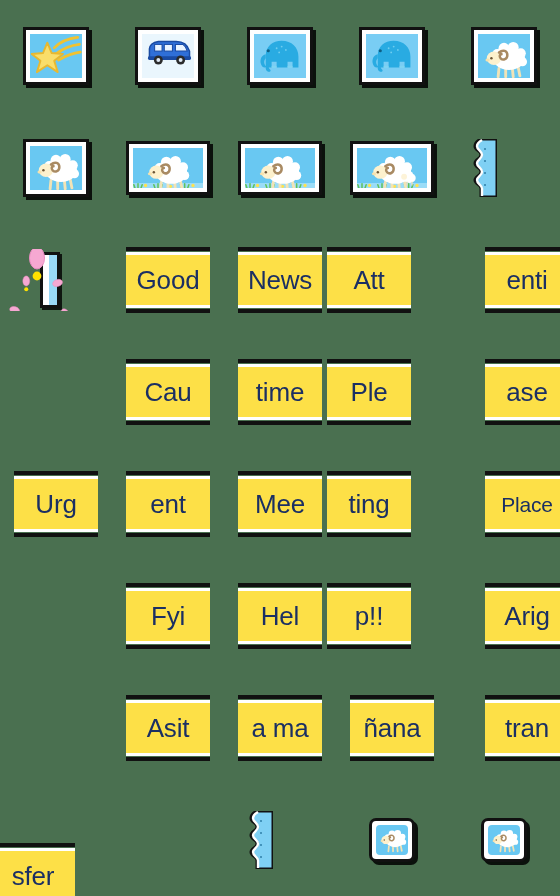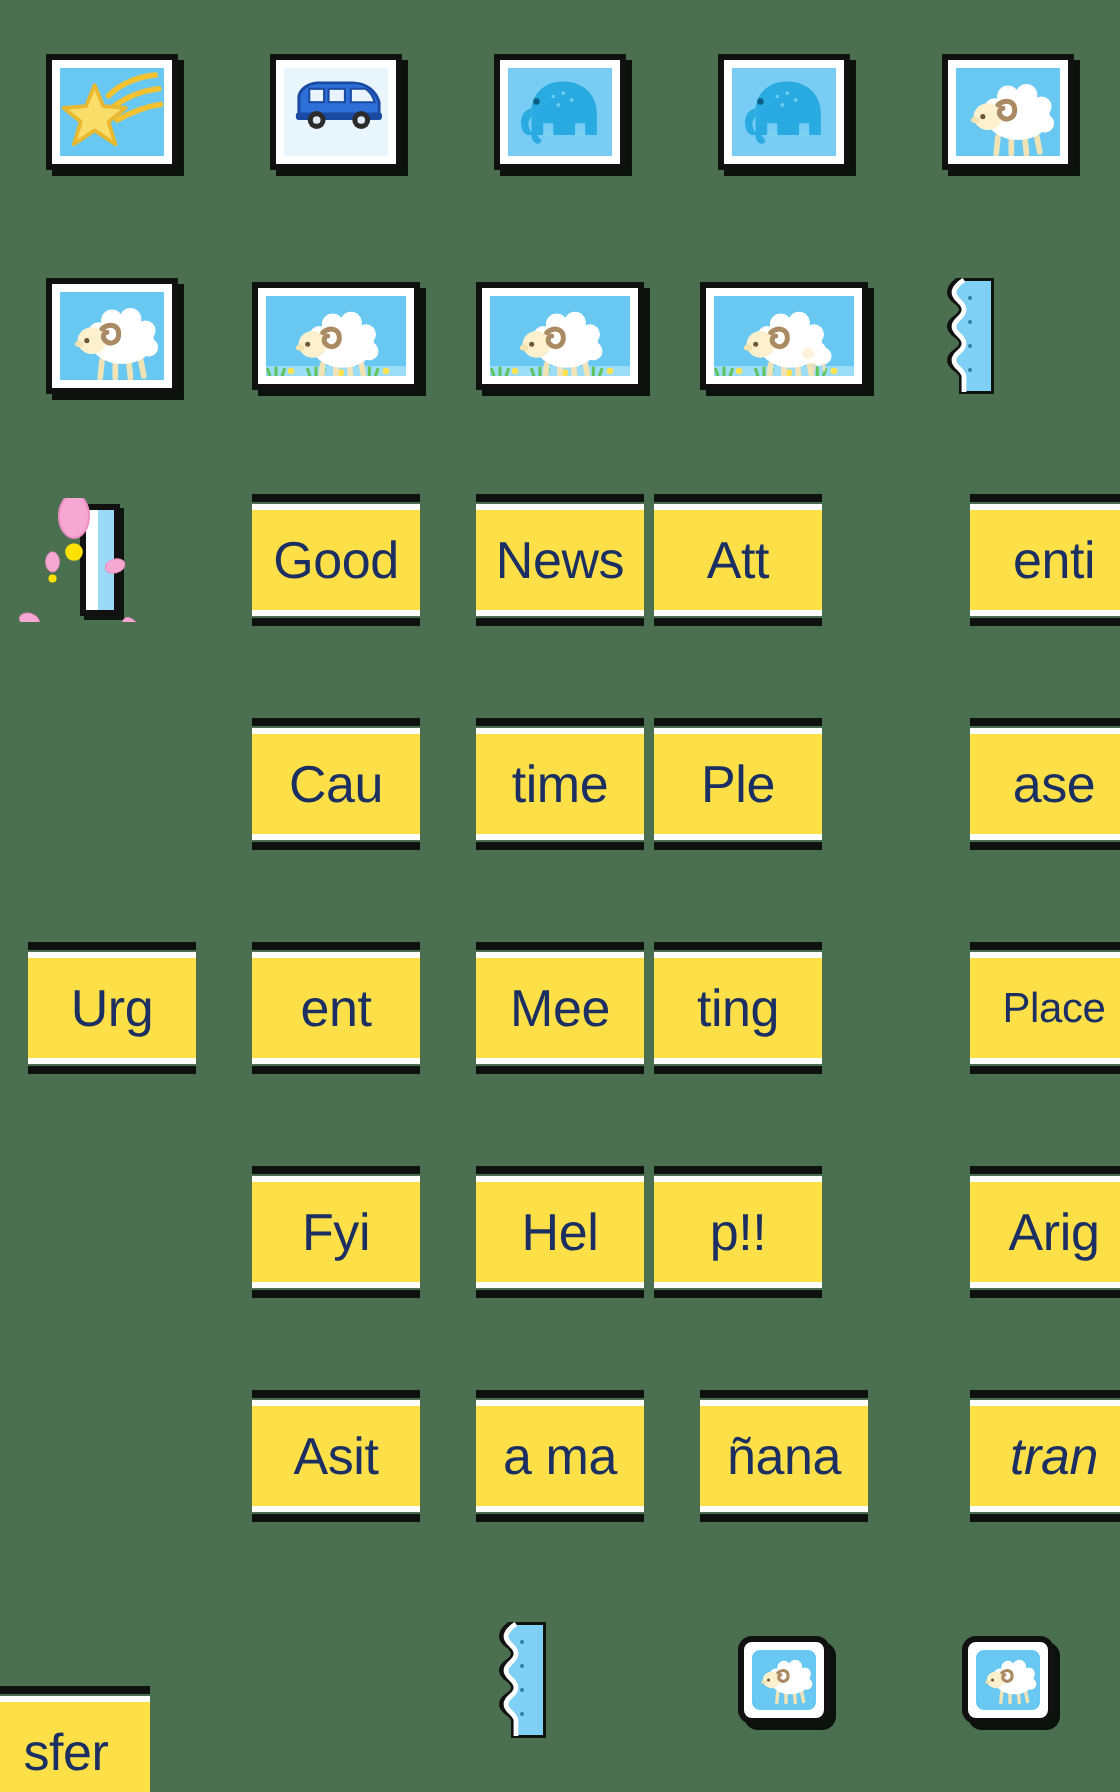--- a/index.html
+++ b/index.html
@@ -579,21 +579,21 @@
         <span class="txt">ñana</span>
       </div>
     </div>
     <div class="cell" style="left: 224px; top: 672px;">
       <div class="tile-text">
         <div class="wstrip-top"></div>
         <div class="wstrip-bot"></div>
         <span class="txt">a ma</span>
       </div>
     </div>
-    <div class="cell clip-right" style="left: 448px; top: 672px; font-style: italic;">
+    <div class="cell clip-right" style="left: 448px; top: 672px;">
       <div class="tile-text">
         <div class="wstrip-top"></div>
         <div class="wstrip-bot"></div>
         <span class="txt">tran</span>
       </div>
     </div>
     <div class="cell clip-left" style="left: 0px; top: 820px;">
       <div class="tile-text">
         <div class="wstrip-top"></div>
         <div class="wstrip-bot"></div>

